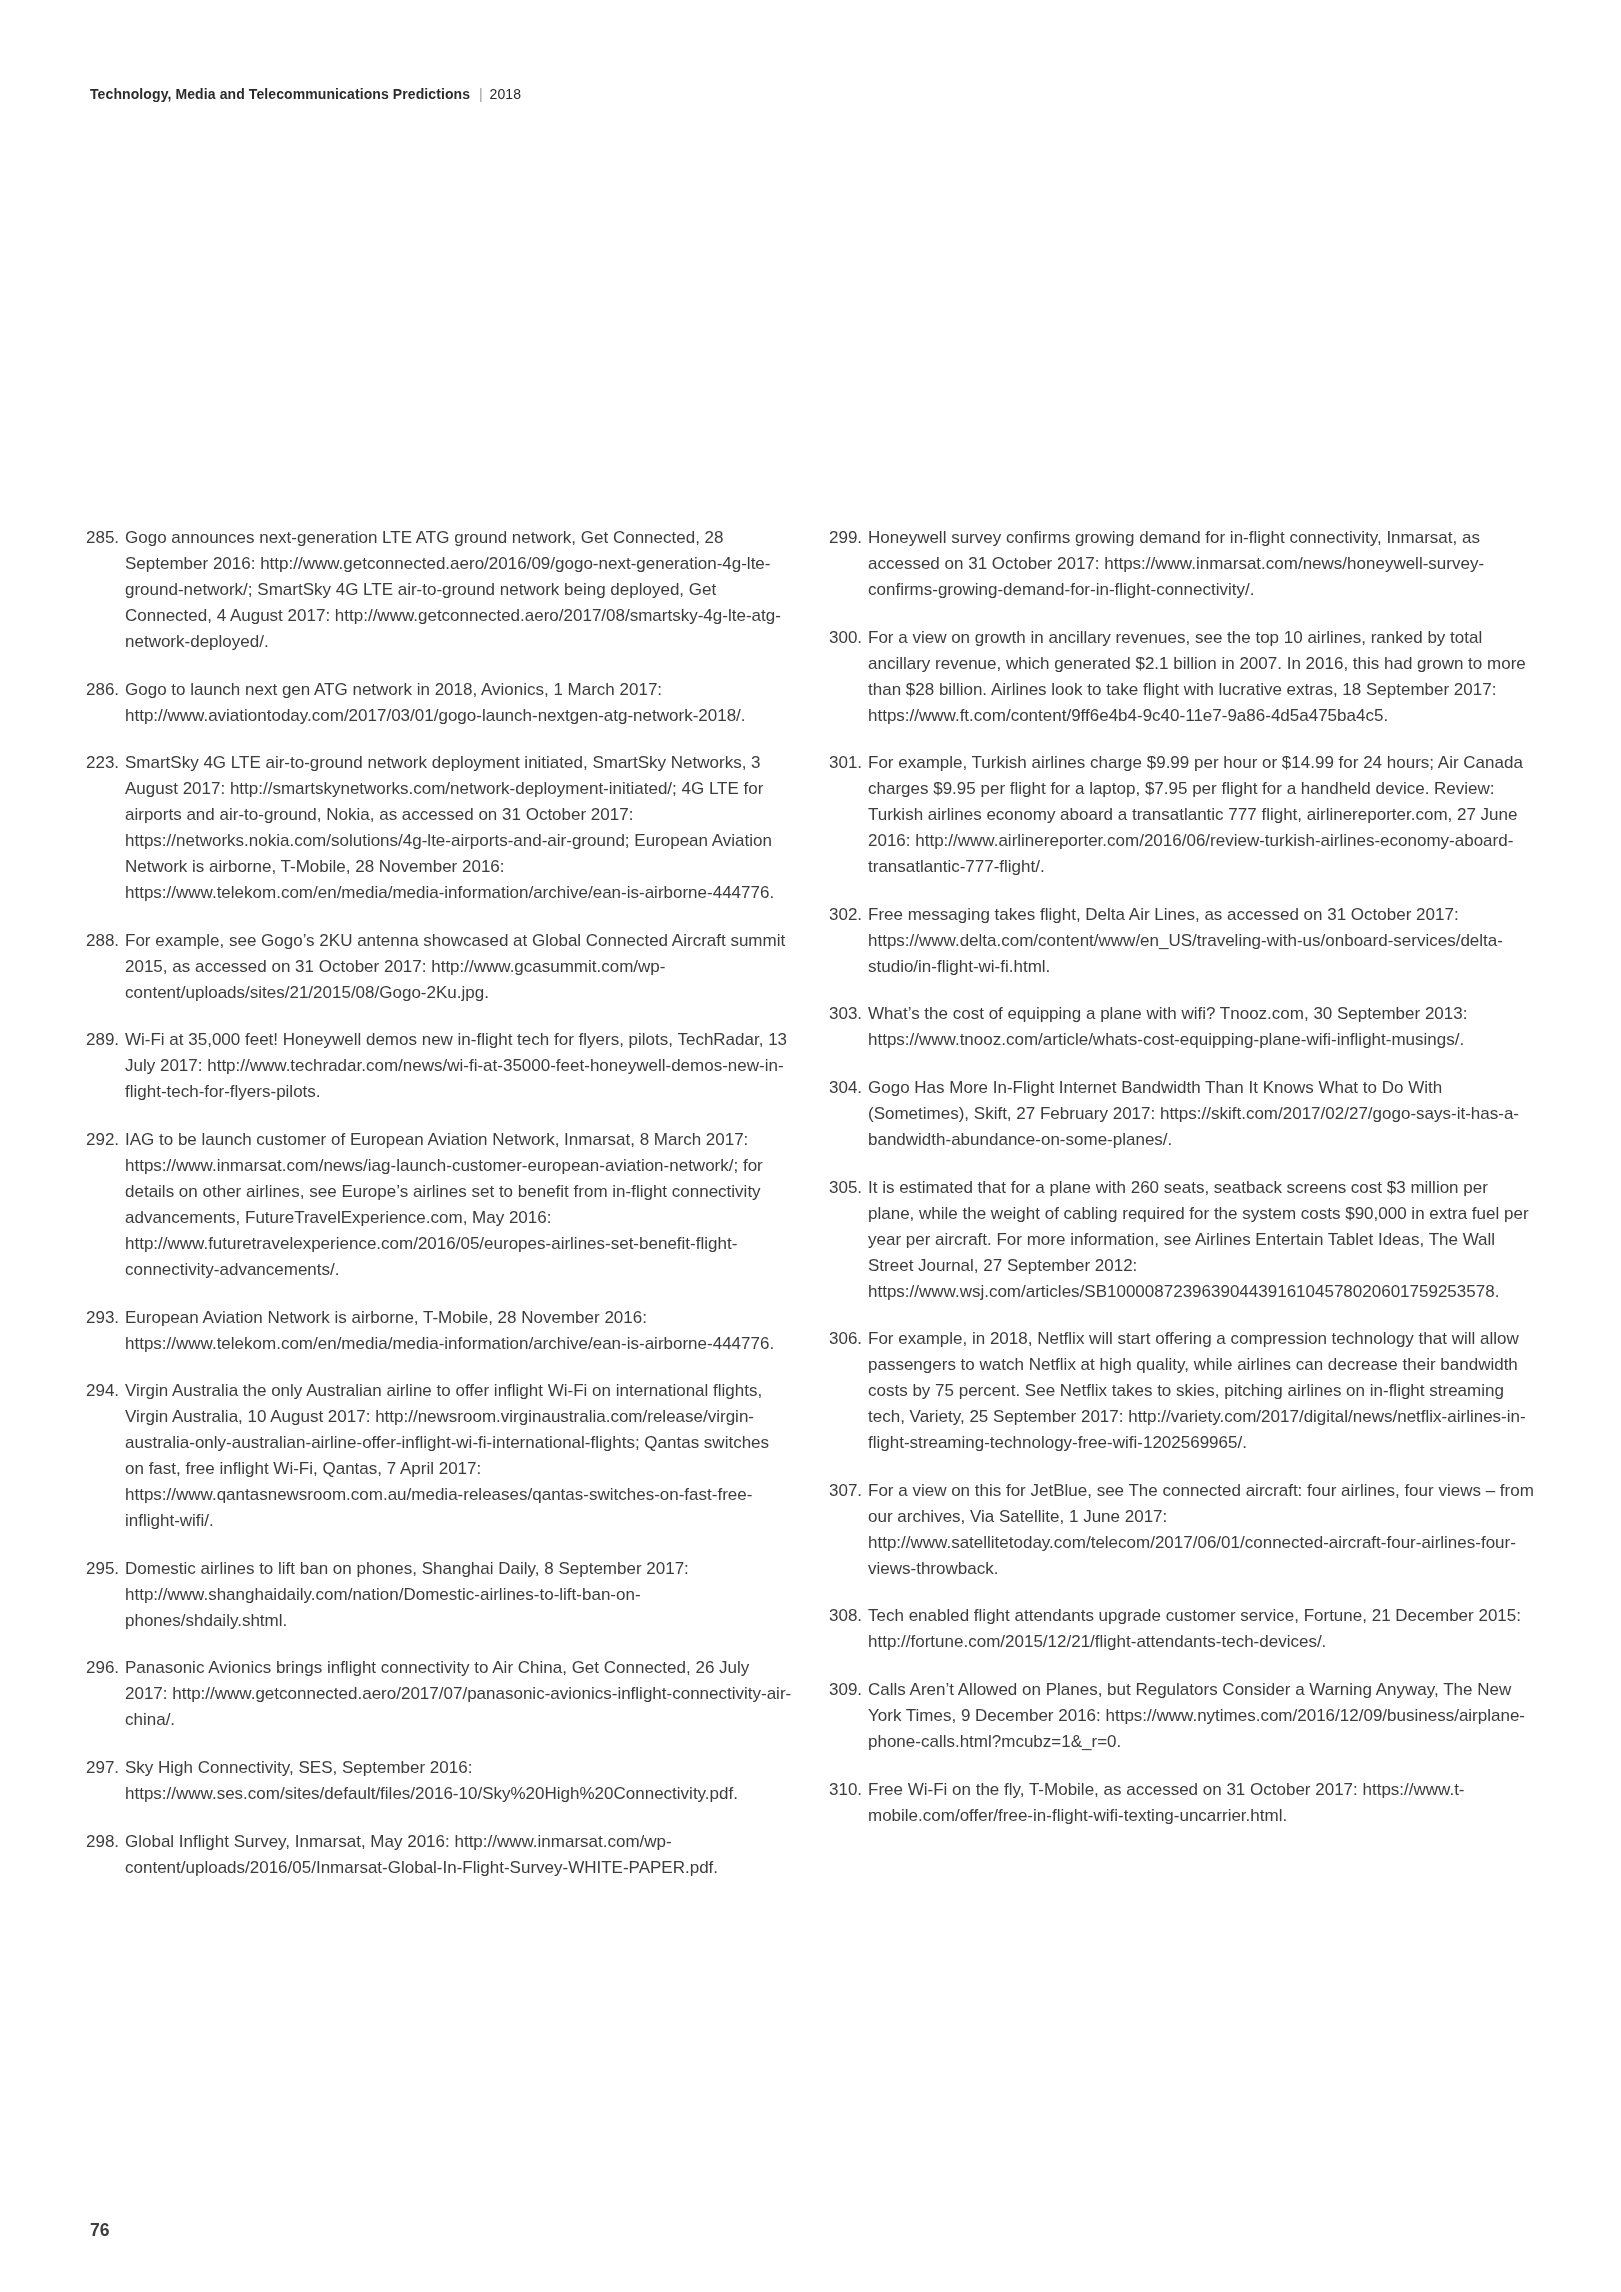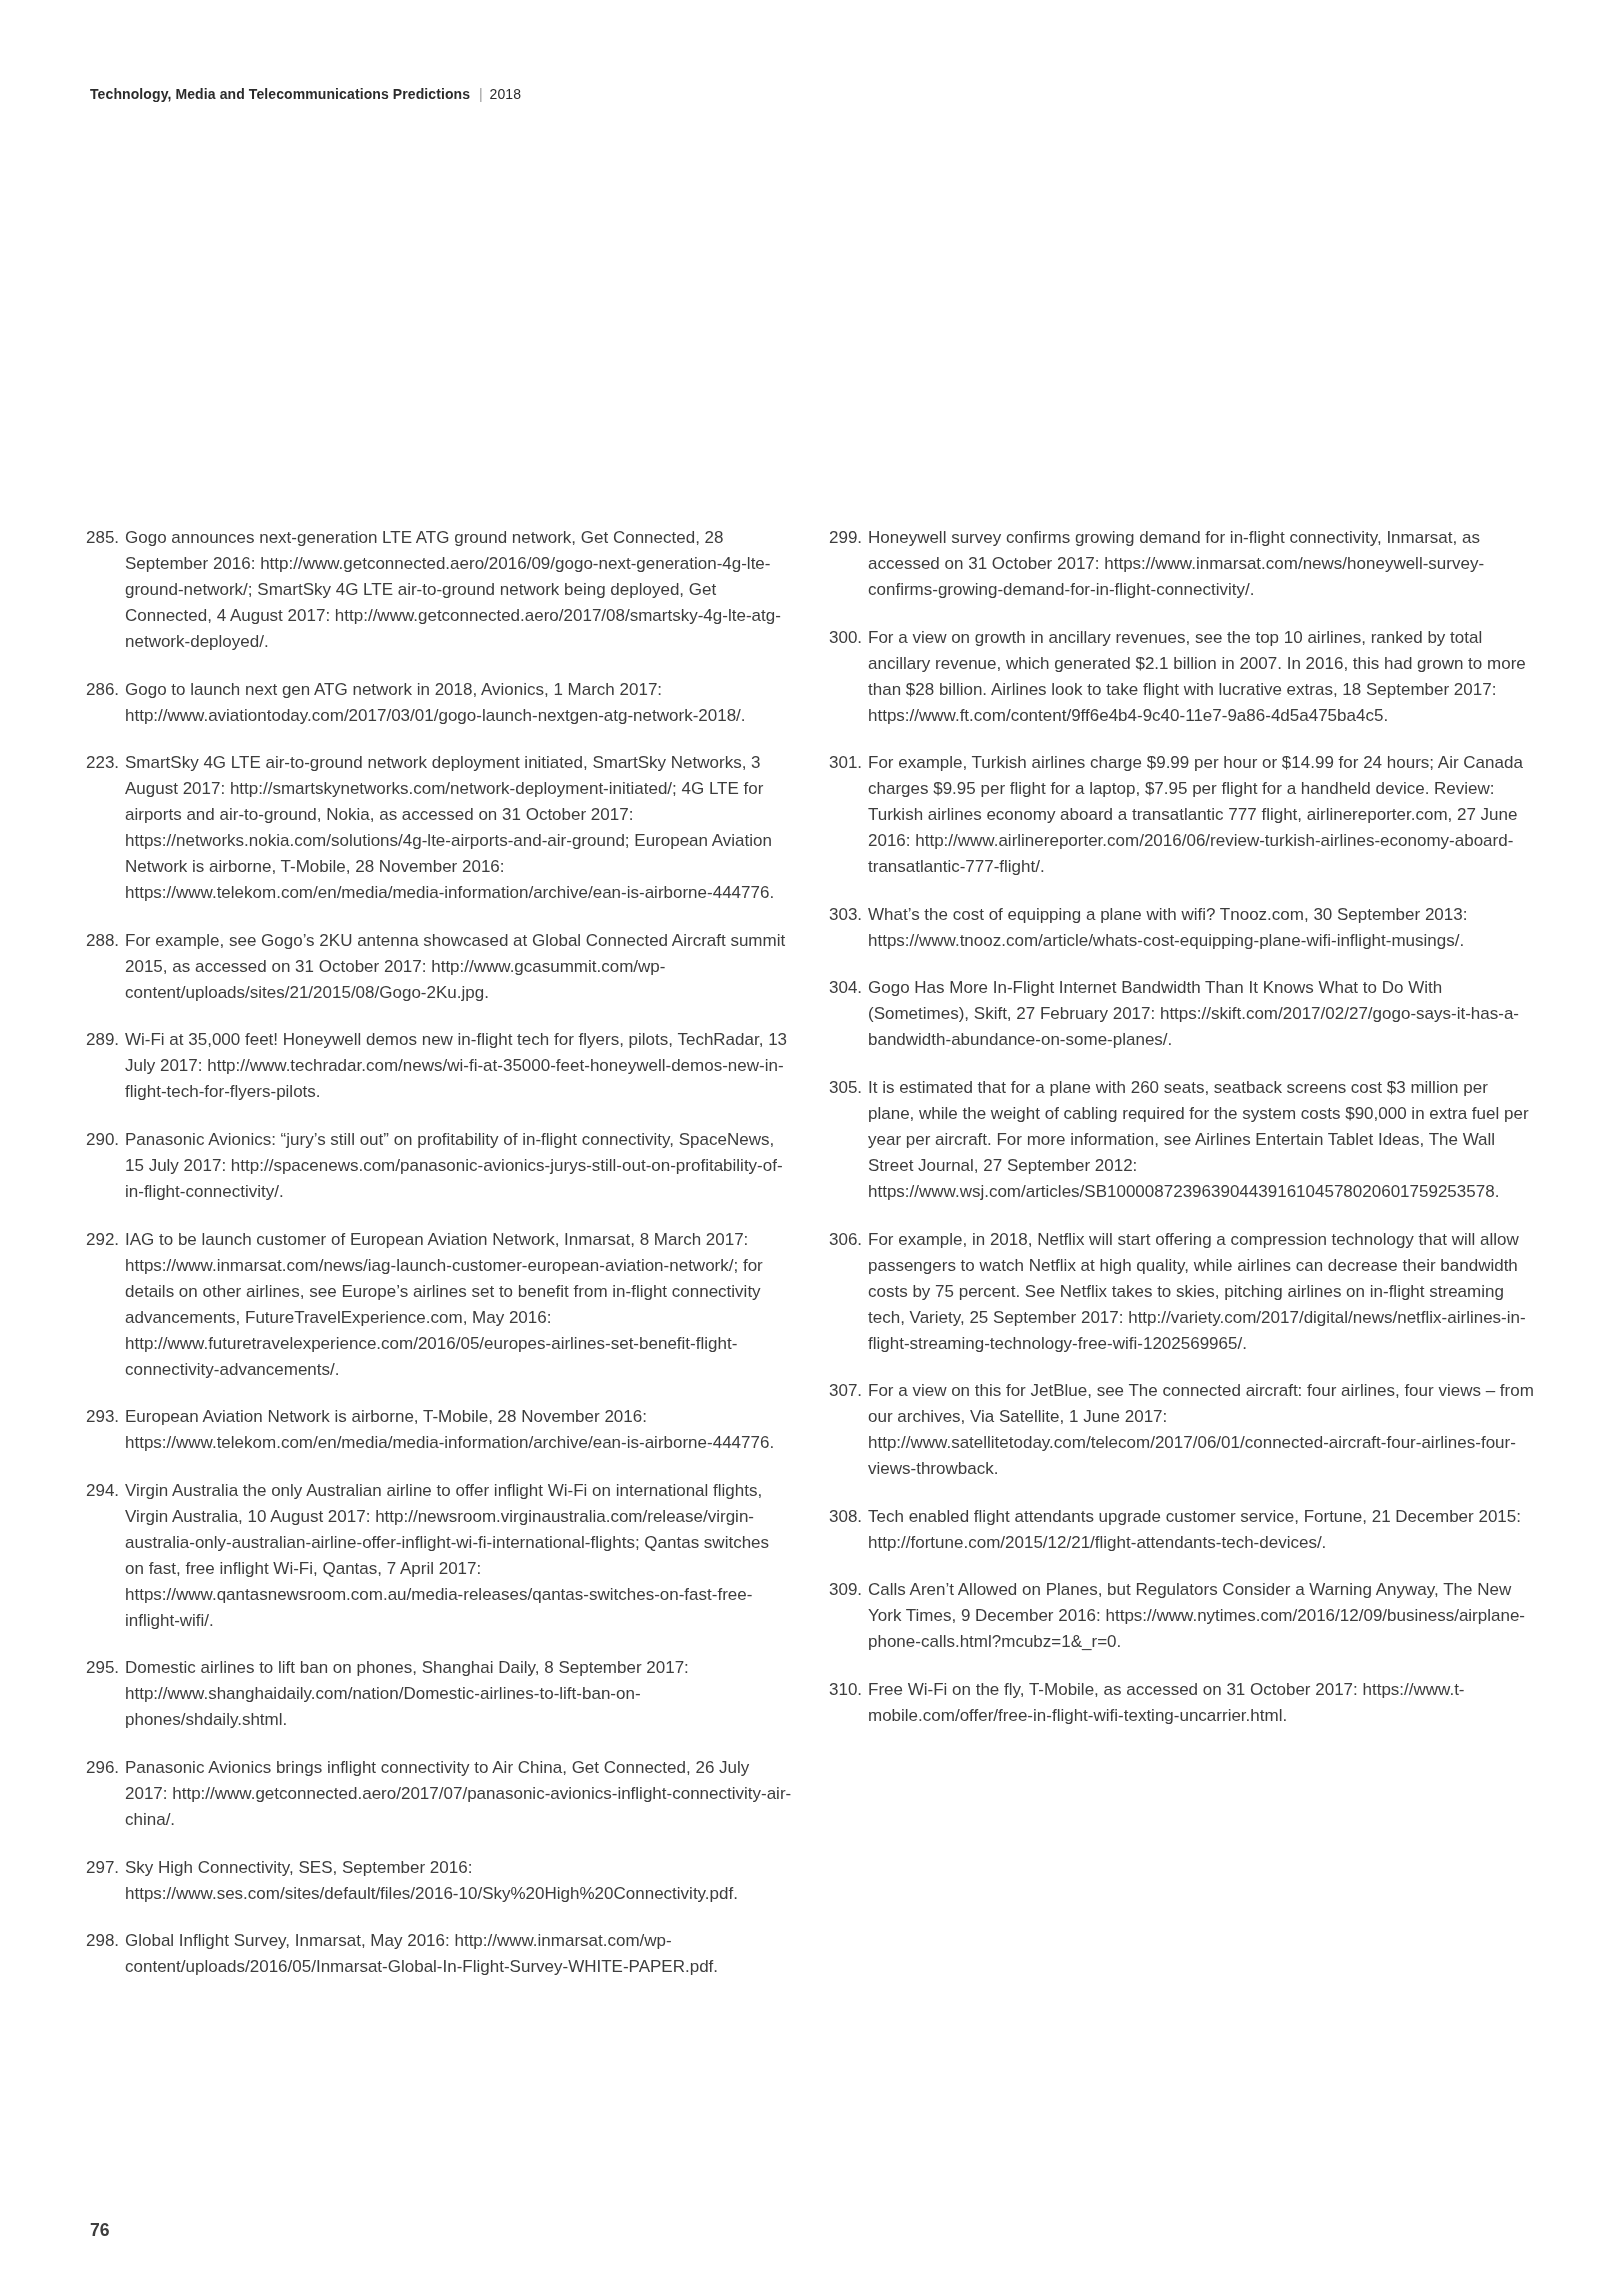--- a/index.html
+++ b/index.html
@@ -97,24 +97,20 @@
       </li>
       <li class="ref-item">
         <span class="ref-num">288.</span>
         <div class="ref-text">For example, see Gogo’s 2KU antenna showcased at Global Connected Aircraft summit 2015, as accessed on 31 October 2017: http://www.gcasummit.com/wp-content/uploads/sites/21/2015/08/Gogo-2Ku.jpg.</div>
       </li>
       <li class="ref-item">
         <span class="ref-num">289.</span>
         <div class="ref-text">Wi-Fi at 35,000 feet! Honeywell demos new in-flight tech for flyers, pilots, TechRadar, 13 July 2017: http://www.techradar.com/news/wi-fi-at-35000-feet-honeywell-demos-new-in-flight-tech-for-flyers-pilots.</div>
       </li>
       <li class="ref-item">
-        <span class="ref-num">290.</span>
-        <div class="ref-text">Panasonic Avionics: “jury’s still out” on profitability of in-flight connectivity, SpaceNews, 15 July 2017: http://spacenews.com/panasonic-avionics-jurys-still-out-on-profitability-of-in-flight-connectivity/.</div>
-      </li>
-      <li class="ref-item">
         <span class="ref-num">292.</span>
         <div class="ref-text">IAG to be launch customer of European Aviation Network, Inmarsat, 8 March 2017: https://www.inmarsat.com/news/iag-launch-customer-european-aviation-network/; for details on other airlines, see Europe’s airlines set to benefit from in-flight connectivity advancements, FutureTravelExperience.com, May 2016: http://www.futuretravelexperience.com/2016/05/europes-airlines-set-benefit-flight-connectivity-advancements/.</div>
       </li>
       <li class="ref-item">
         <span class="ref-num">293.</span>
         <div class="ref-text">European Aviation Network is airborne, T-Mobile, 28 November 2016: https://www.telekom.com/en/media/media-information/archive/ean-is-airborne-444776.</div>
       </li>
       <li class="ref-item">
         <span class="ref-num">294.</span>
         <div class="ref-text">Virgin Australia the only Australian airline to offer inflight Wi-Fi on international flights, Virgin Australia, 10 August 2017: http://newsroom.virginaustralia.com/release/virgin-australia-only-australian-airline-offer-inflight-wi-fi-international-flights; Qantas switches on fast, free inflight Wi-Fi, Qantas, 7 April 2017: https://www.qantasnewsroom.com.au/media-releases/qantas-switches-on-fast-free-inflight-wifi/.</div>
@@ -143,20 +139,24 @@
       </li>
       <li class="ref-item">
         <span class="ref-num">300.</span>
         <div class="ref-text">For a view on growth in ancillary revenues, see the top 10 airlines, ranked by total ancillary revenue, which generated $2.1 billion in 2007. In 2016, this had grown to more than $28 billion. Airlines look to take flight with lucrative extras, 18 September 2017: https://www.ft.com/content/9ff6e4b4-9c40-11e7-9a86-4d5a475ba4c5.</div>
       </li>
       <li class="ref-item">
         <span class="ref-num">301.</span>
         <div class="ref-text">For example, Turkish airlines charge $9.99 per hour or $14.99 for 24 hours; Air Canada charges $9.95 per flight for a laptop, $7.95 per flight for a handheld device. Review: Turkish airlines economy aboard a transatlantic 777 flight, airlinereporter.com, 27 June 2016: http://www.airlinereporter.com/2016/06/review-turkish-airlines-economy-aboard-transatlantic-777-flight/.</div>
       </li>
       <li class="ref-item">
+        <span class="ref-num">302.</span>
+        <div class="ref-text">Free messaging takes flight, Delta Air Lines, as accessed on 31 October 2017: https://www.delta.com/content/www/en_US/traveling-with-us/onboard-services/delta-studio/in-flight-wi-fi.html.</div>
+      </li>
+      <li class="ref-item">
         <span class="ref-num">303.</span>
         <div class="ref-text">What’s the cost of equipping a plane with wifi? Tnooz.com, 30 September 2013: https://www.tnooz.com/article/whats-cost-equipping-plane-wifi-inflight-musings/.</div>
       </li>
       <li class="ref-item">
         <span class="ref-num">304.</span>
         <div class="ref-text">Gogo Has More In-Flight Internet Bandwidth Than It Knows What to Do With (Sometimes), Skift, 27 February 2017: https://skift.com/2017/02/27/gogo-says-it-has-a-bandwidth-abundance-on-some-planes/.</div>
       </li>
       <li class="ref-item">
         <span class="ref-num">305.</span>
         <div class="ref-text">It is estimated that for a plane with 260 seats, seatback screens cost $3 million per plane, while the weight of cabling required for the system costs $90,000 in extra fuel per year per aircraft. For more information, see Airlines Entertain Tablet Ideas, The Wall Street Journal, 27 September 2012: https://www.wsj.com/articles/SB10000872396390443916104578020601759253578.</div>

